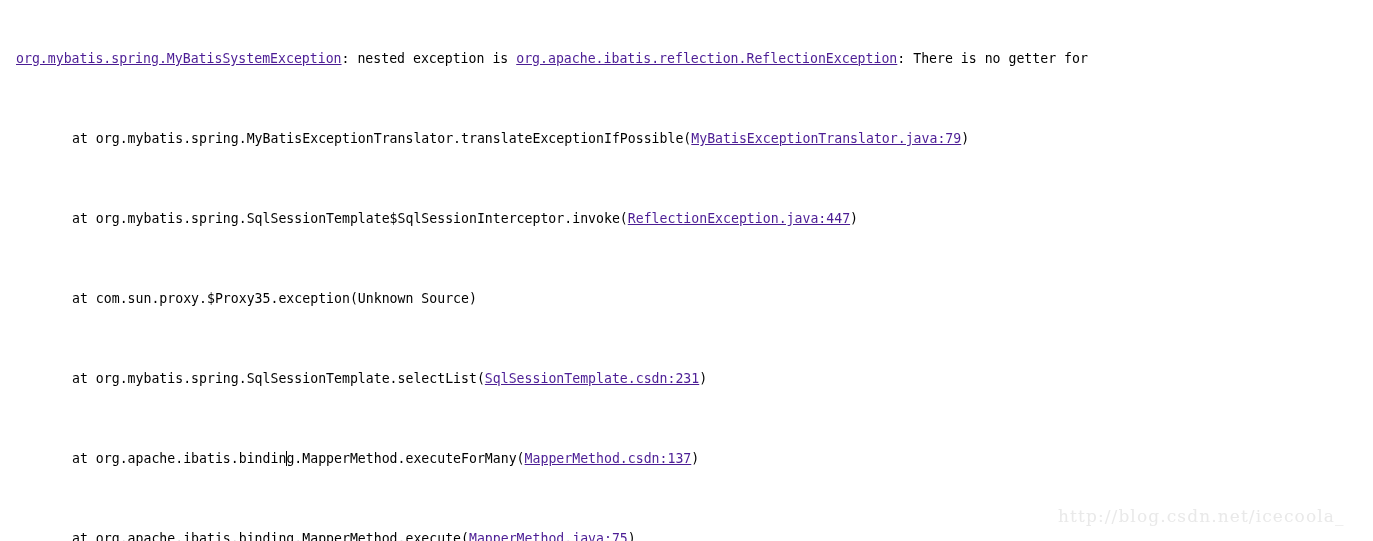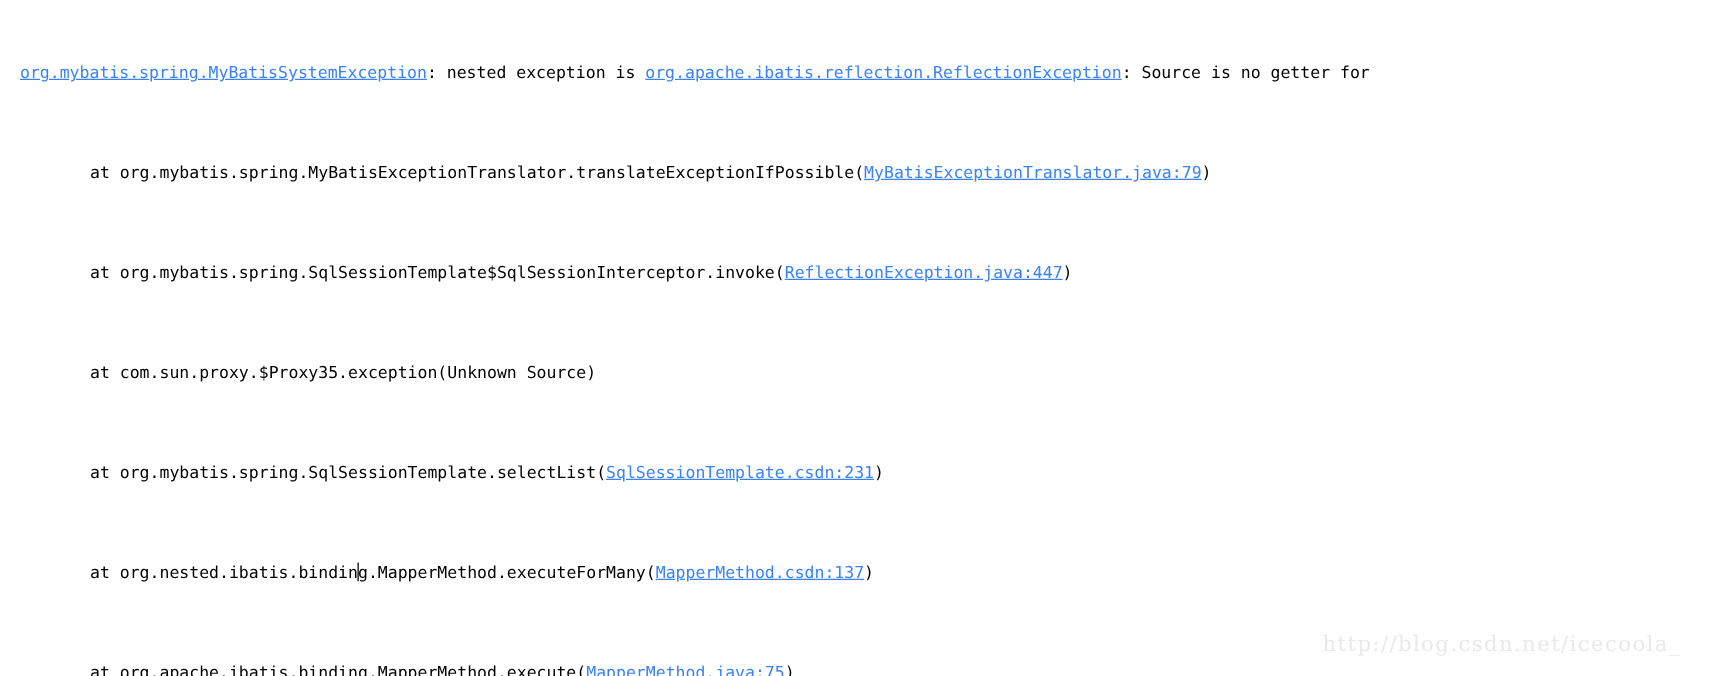--- a/index.html
+++ b/index.html
@@ -28,21 +28,21 @@
   }
   .line {
     height: 20px;
     white-space: pre;
     overflow: hidden;
   }
   .line.frame {
     padding-left: 56px;
   }
   .lnk {
-    color: #3b82f6;
+    color: #4c1d95;
     text-decoration: underline;
     text-underline-offset: 1px;
     cursor: pointer;
   }
   .caret {
     display: inline-block;
     width: 0;
     border-left: 1px solid #000;
     height: 15px;
     vertical-align: -3px;
@@ -60,31 +60,31 @@
     user-select: none;
   }
 </style>
 </head>
 <body>
 
 <div id="console">
 
   <div id="trace">
 
-    <div class="line"><span class="lnk">org.mybatis.spring.MyBatisSystemException</span><span>: nested exception is </span><span class="lnk">org.apache.ibatis.reflection.ReflectionException</span><span>: Source is no getter for</span></div>
+    <div class="line"><span class="lnk">org.mybatis.spring.MyBatisSystemException</span><span>: nested exception is </span><span class="lnk">org.apache.ibatis.reflection.ReflectionException</span><span>: There is no getter for</span></div>
 
     <div class="line frame"><span>at org.mybatis.spring.MyBatisExceptionTranslator.translateExceptionIfPossible(</span><span class="lnk">MyBatisExceptionTranslator.java:79</span><span>)</span></div>
 
     <div class="line frame"><span>at org.mybatis.spring.SqlSessionTemplate$SqlSessionInterceptor.invoke(</span><span class="lnk">ReflectionException.java:447</span><span>)</span></div>
 
     <div class="line frame"><span>at com.sun.proxy.$Proxy35.exception(Unknown Source)</span></div>
 
     <div class="line frame"><span>at org.mybatis.spring.SqlSessionTemplate.selectList(</span><span class="lnk">SqlSessionTemplate.csdn:231</span><span>)</span></div>
 
-    <div class="line frame"><span>at org.nested.ibatis.bindin</span><span class="caret"></span><span>g.MapperMethod.executeForMany(</span><span class="lnk">MapperMethod.csdn:137</span><span>)</span></div>
+    <div class="line frame"><span>at org.apache.ibatis.bindin</span><span class="caret"></span><span>g.MapperMethod.executeForMany(</span><span class="lnk">MapperMethod.csdn:137</span><span>)</span></div>
 
     <div class="line frame"><span>at org.apache.ibatis.binding.MapperMethod.execute(</span><span class="lnk">MapperMethod.java:75</span><span>)</span></div>
 
     
 
     
 
     
 
     

